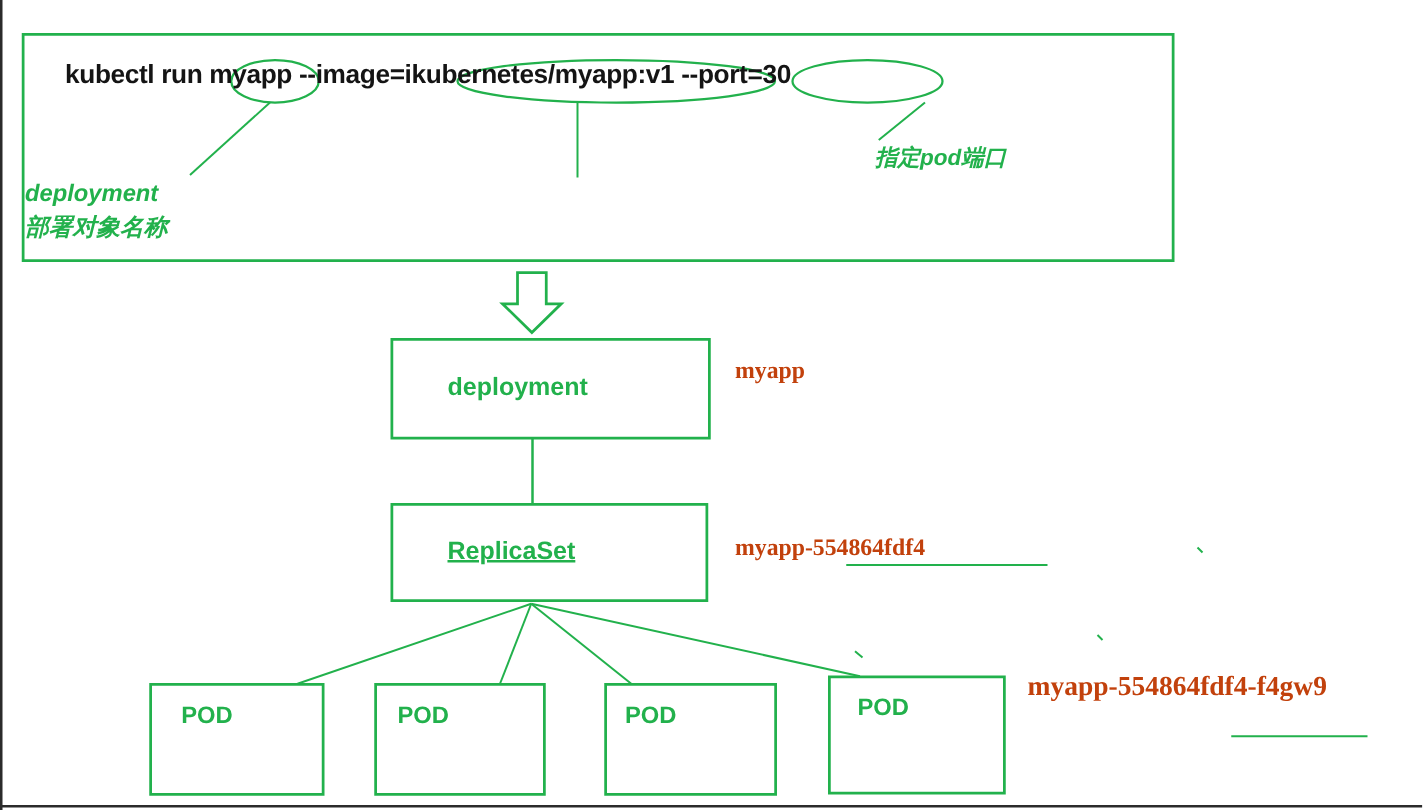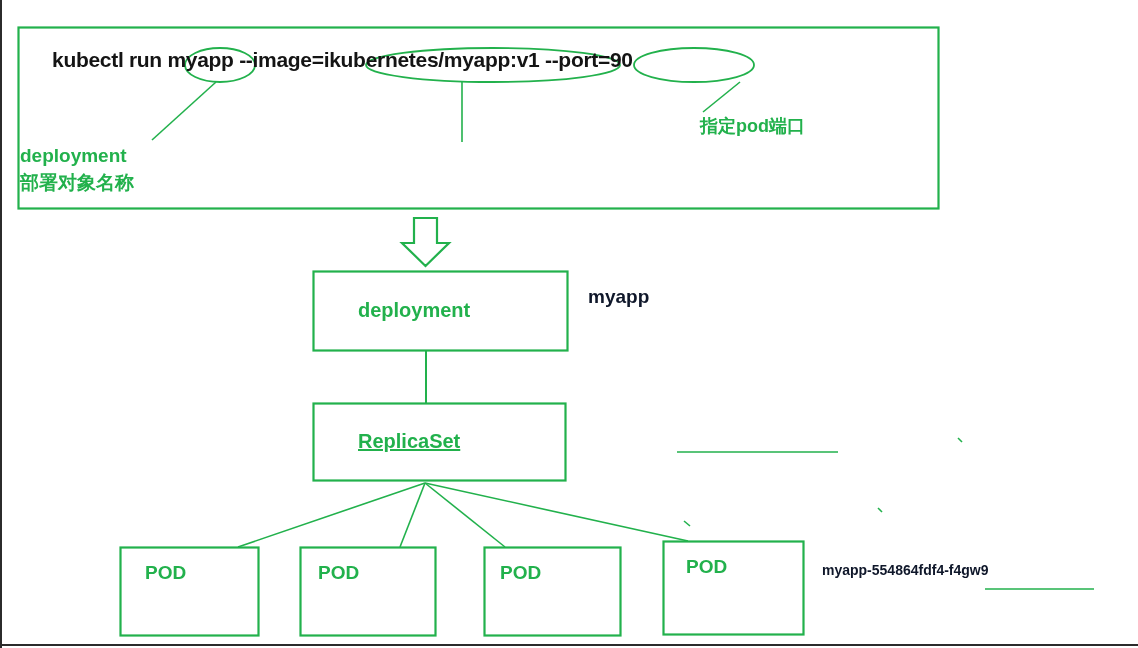--- a/index.html
+++ b/index.html
@@ -47,20 +47,21 @@
   }
 
   .anno {
     position: absolute;
     color: #22b14c;
     font-weight: bold;
     font-size: 19px;
     line-height: 1.42;
     white-space: pre-line;
     font-family: "Liberation Sans", "DejaVu Sans", sans-serif;
+    font-style: italic;
   }
   .anno-deploy { left: 20px; top: 143px; }
   .anno-image  { left: 400px; top: 146px; }
   .anno-port   { left: 700px; top: 114px; font-size: 18px; }
 
   .box-label {
     position: absolute;
     color: #22b14c;
     font-weight: bold;
     font-size: 20px;
@@ -69,28 +70,28 @@
   }
   .lbl-deployment { left: 358px; top: 299px; }
   .lbl-replicaset { left: 358px; top: 430px; text-decoration: underline; }
   .lbl-pod-1 { left: 145px; top: 562px; font-size: 19px; }
   .lbl-pod-2 { left: 318px; top: 562px; font-size: 19px; }
   .lbl-pod-3 { left: 500px; top: 562px; font-size: 19px; }
   .lbl-pod-4 { left: 686px; top: 556px; font-size: 19px; }
 
   .side-label {
     position: absolute;
-    color: #0f172a;
+    color: #c2410c;
     font-weight: bold;
-    font-family: Liberation Sans, sans-serif;
+    font-family: Liberation Serif, serif;
     white-space: nowrap;
   }
   .side-deployment { left: 588px; top: 286px; font-size: 19px; }
   .side-replicaset { left: 588px; top: 428px; font-size: 19px; }
-  .side-pod        { left: 822px; top: 562px; font-size: 14px; }
+  .side-pod        { left: 822px; top: 536px; font-size: 22px; }
 </style>
 </head>
 <body>
 
 <div id="canvas">
 
   <svg id="diagram-svg" viewBox="0 0 1138 648" xmlns="http://www.w3.org/2000/svg">
 
     <rect x="18.5" y="27.5" width="920" height="181" fill="none" stroke="#22b14c" stroke-width="2.2"></rect>
 
@@ -128,34 +129,35 @@
     <line x1="958" y1="438" x2="962" y2="442" stroke="#22b14c" stroke-width="1.6"></line>
     <line x1="878" y1="508" x2="882" y2="512" stroke="#22b14c" stroke-width="1.6"></line>
     <line x1="684" y1="521" x2="690" y2="526" stroke="#22b14c" stroke-width="1.6"></line>
 
     <line x1="0" y1="645" x2="1138" y2="645" stroke="#2b2b2b" stroke-width="2"></line>
     <line x1="1" y1="0" x2="1" y2="648" stroke="#2b2b2b" stroke-width="2"></line>
   </svg>
 
   <div class="layer-text">
 
-    <div class="cmd-text">kubectl run myapp --image=ikubernetes/myapp:v1 --port=90</div>
+    <div class="cmd-text">kubectl run myapp --image=ikubernetes/myapp:v1 --port=30</div>
 
     <div class="anno anno-deploy">deployment
 部署对象名称</div>
 
 
     <div class="anno anno-port">指定pod端口</div>
 
     <div class="box-label lbl-deployment">deployment</div>
 
     <div class="side-label side-deployment">myapp</div>
 
     <div class="box-label lbl-replicaset">ReplicaSet</div>
 
+    <div class="side-label side-replicaset">myapp-554864fdf4</div>
 
     <div class="box-label lbl-pod-1">POD</div>
     <div class="box-label lbl-pod-2">POD</div>
     <div class="box-label lbl-pod-3">POD</div>
     <div class="box-label lbl-pod-4">POD</div>
 
     <div class="side-label side-pod">myapp-554864fdf4-f4gw9</div>
 
   </div>
 </div>

